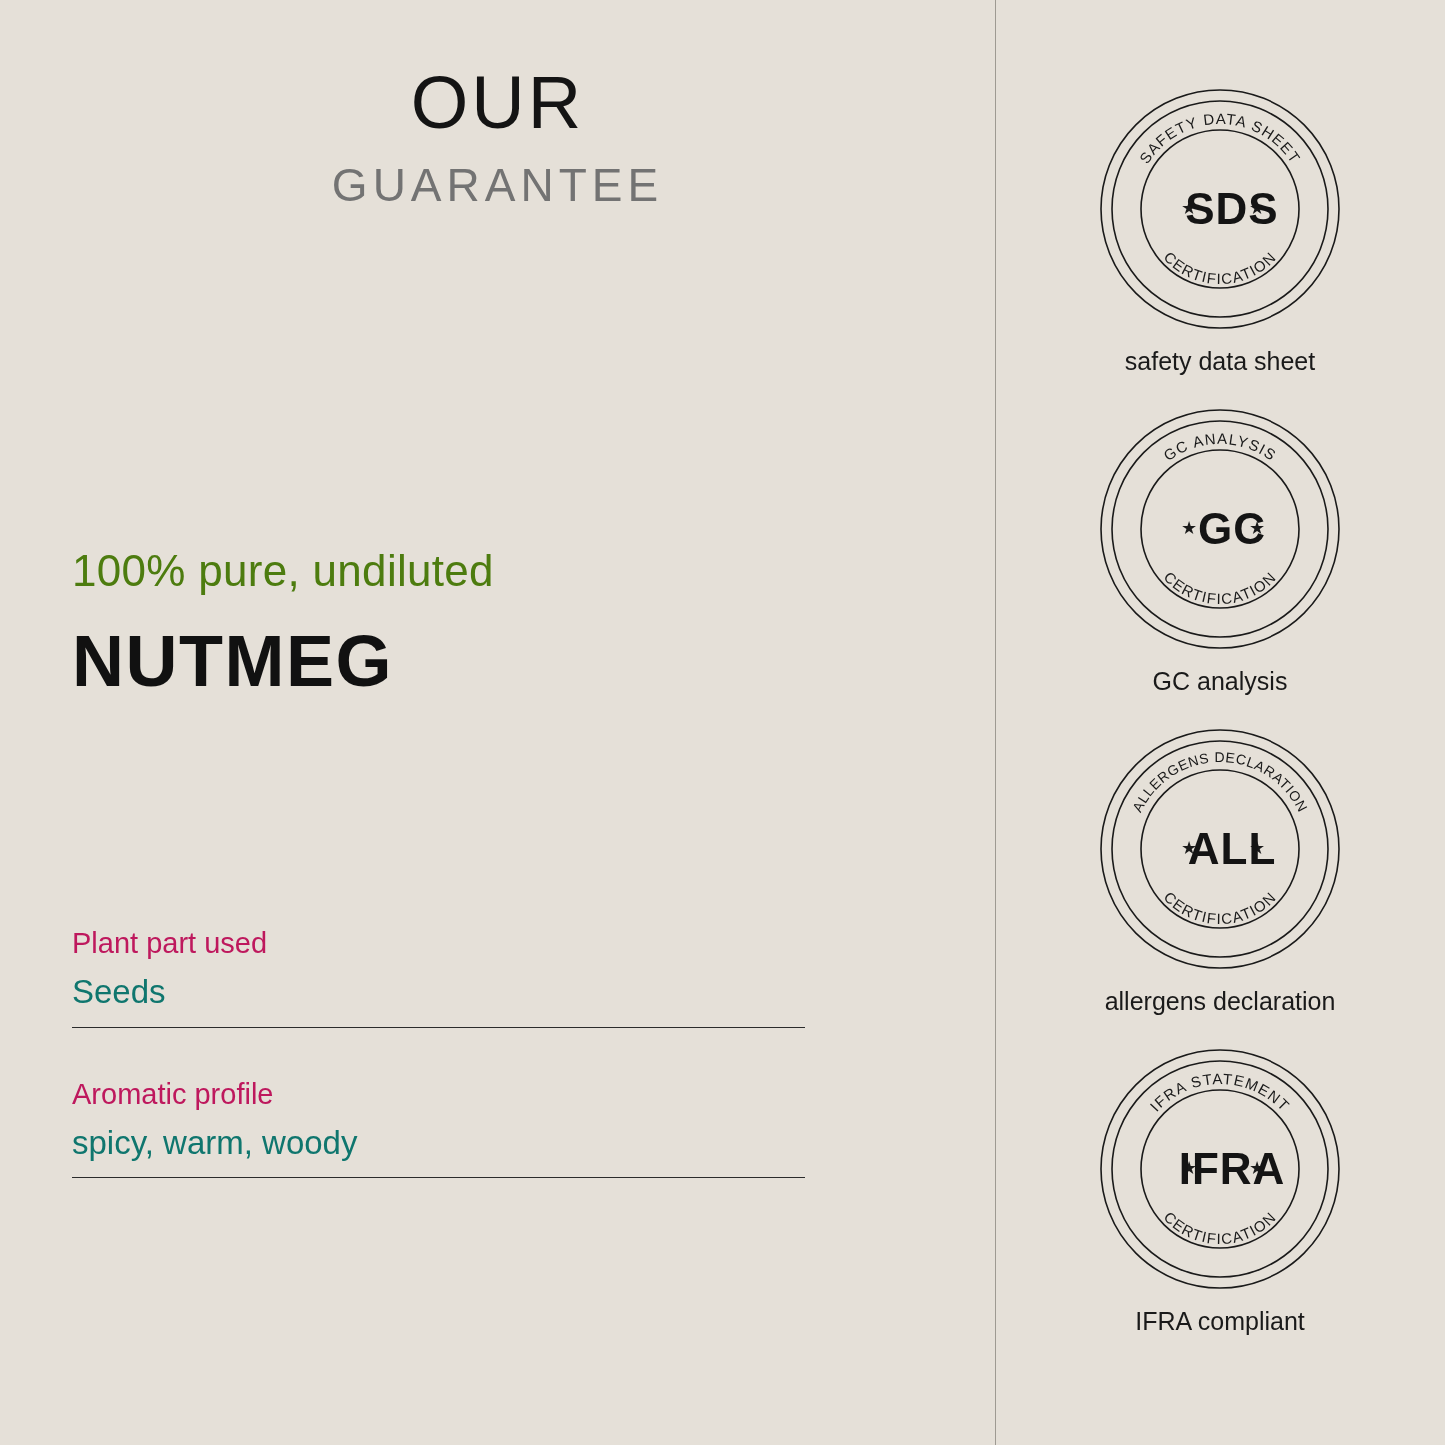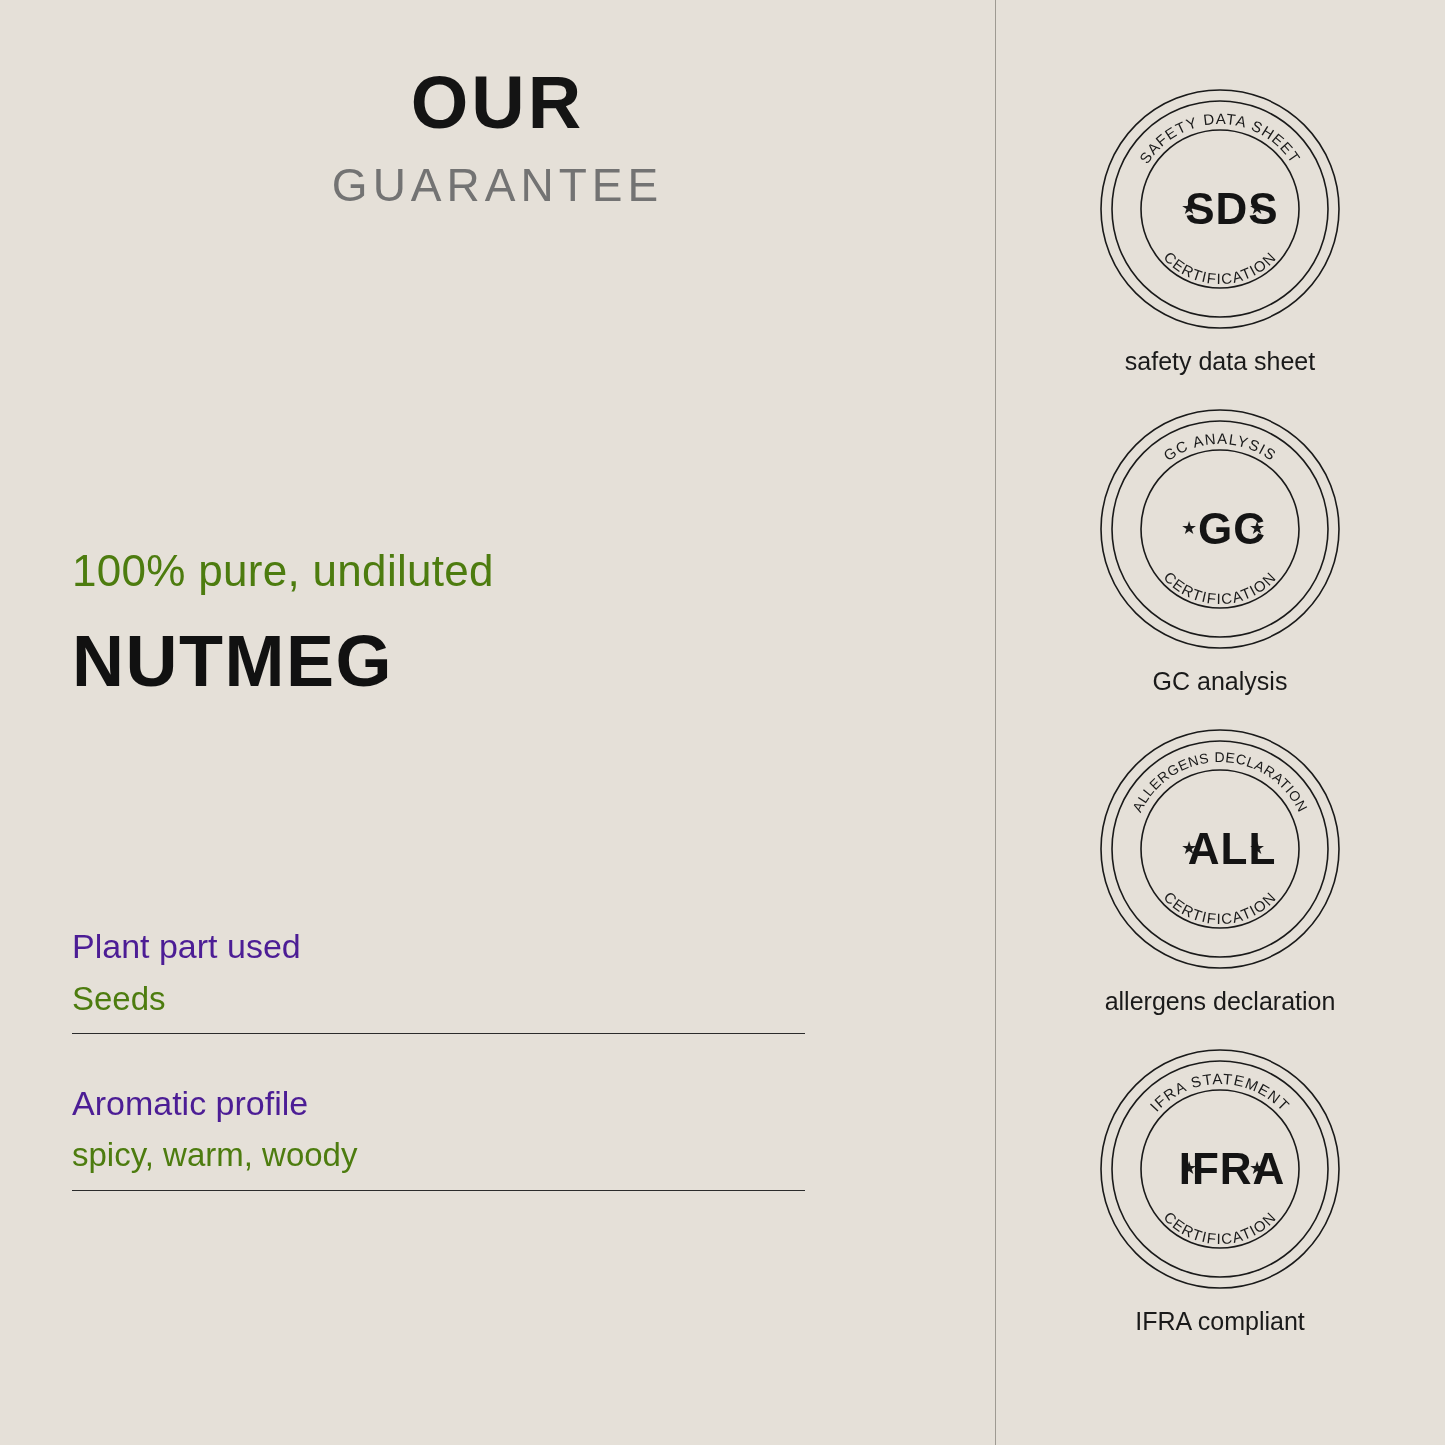--- a/index.html
+++ b/index.html
@@ -40,21 +40,21 @@
 
   .guarantee-block {
     position: absolute;
     top: 66px;
     left: 0;
     width: 995px;
     text-align: center;
   }
   .guarantee-our {
     font-size: 74px;
-    font-weight: 700;
+    font-weight: 400;
     letter-spacing: 3px;
     line-height: 1.0;
     color: #141414;
   }
   .guarantee-sub {
     font-size: 46px;
     font-weight: 400;
     letter-spacing: 5px;
     line-height: 1.0;
     margin-top: 22px;
@@ -93,29 +93,29 @@
   .specs {
     position: absolute;
     top: 925px;
     left: 72px;
     width: 733px;
   }
   .spec {
     margin-bottom: 48px;
   }
   .spec-label {
-    font-size: 34px;
-    font-weight: 400;
-    color: #4c1d95;
+    font-size: 29px;
+    font-weight: 400;
+    color: #be185d;
     line-height: 1.25;
   }
   .spec-value {
     font-size: 33px;
     font-weight: 400;
-    color: #4d7c0f;
+    color: #0f766e;
     line-height: 1.25;
     margin-top: 10px;
     padding-bottom: 14px;
   }
   .spec-rule {
     height: 1px;
     background: #2b2b2b;
     width: 100%;
   }
 

